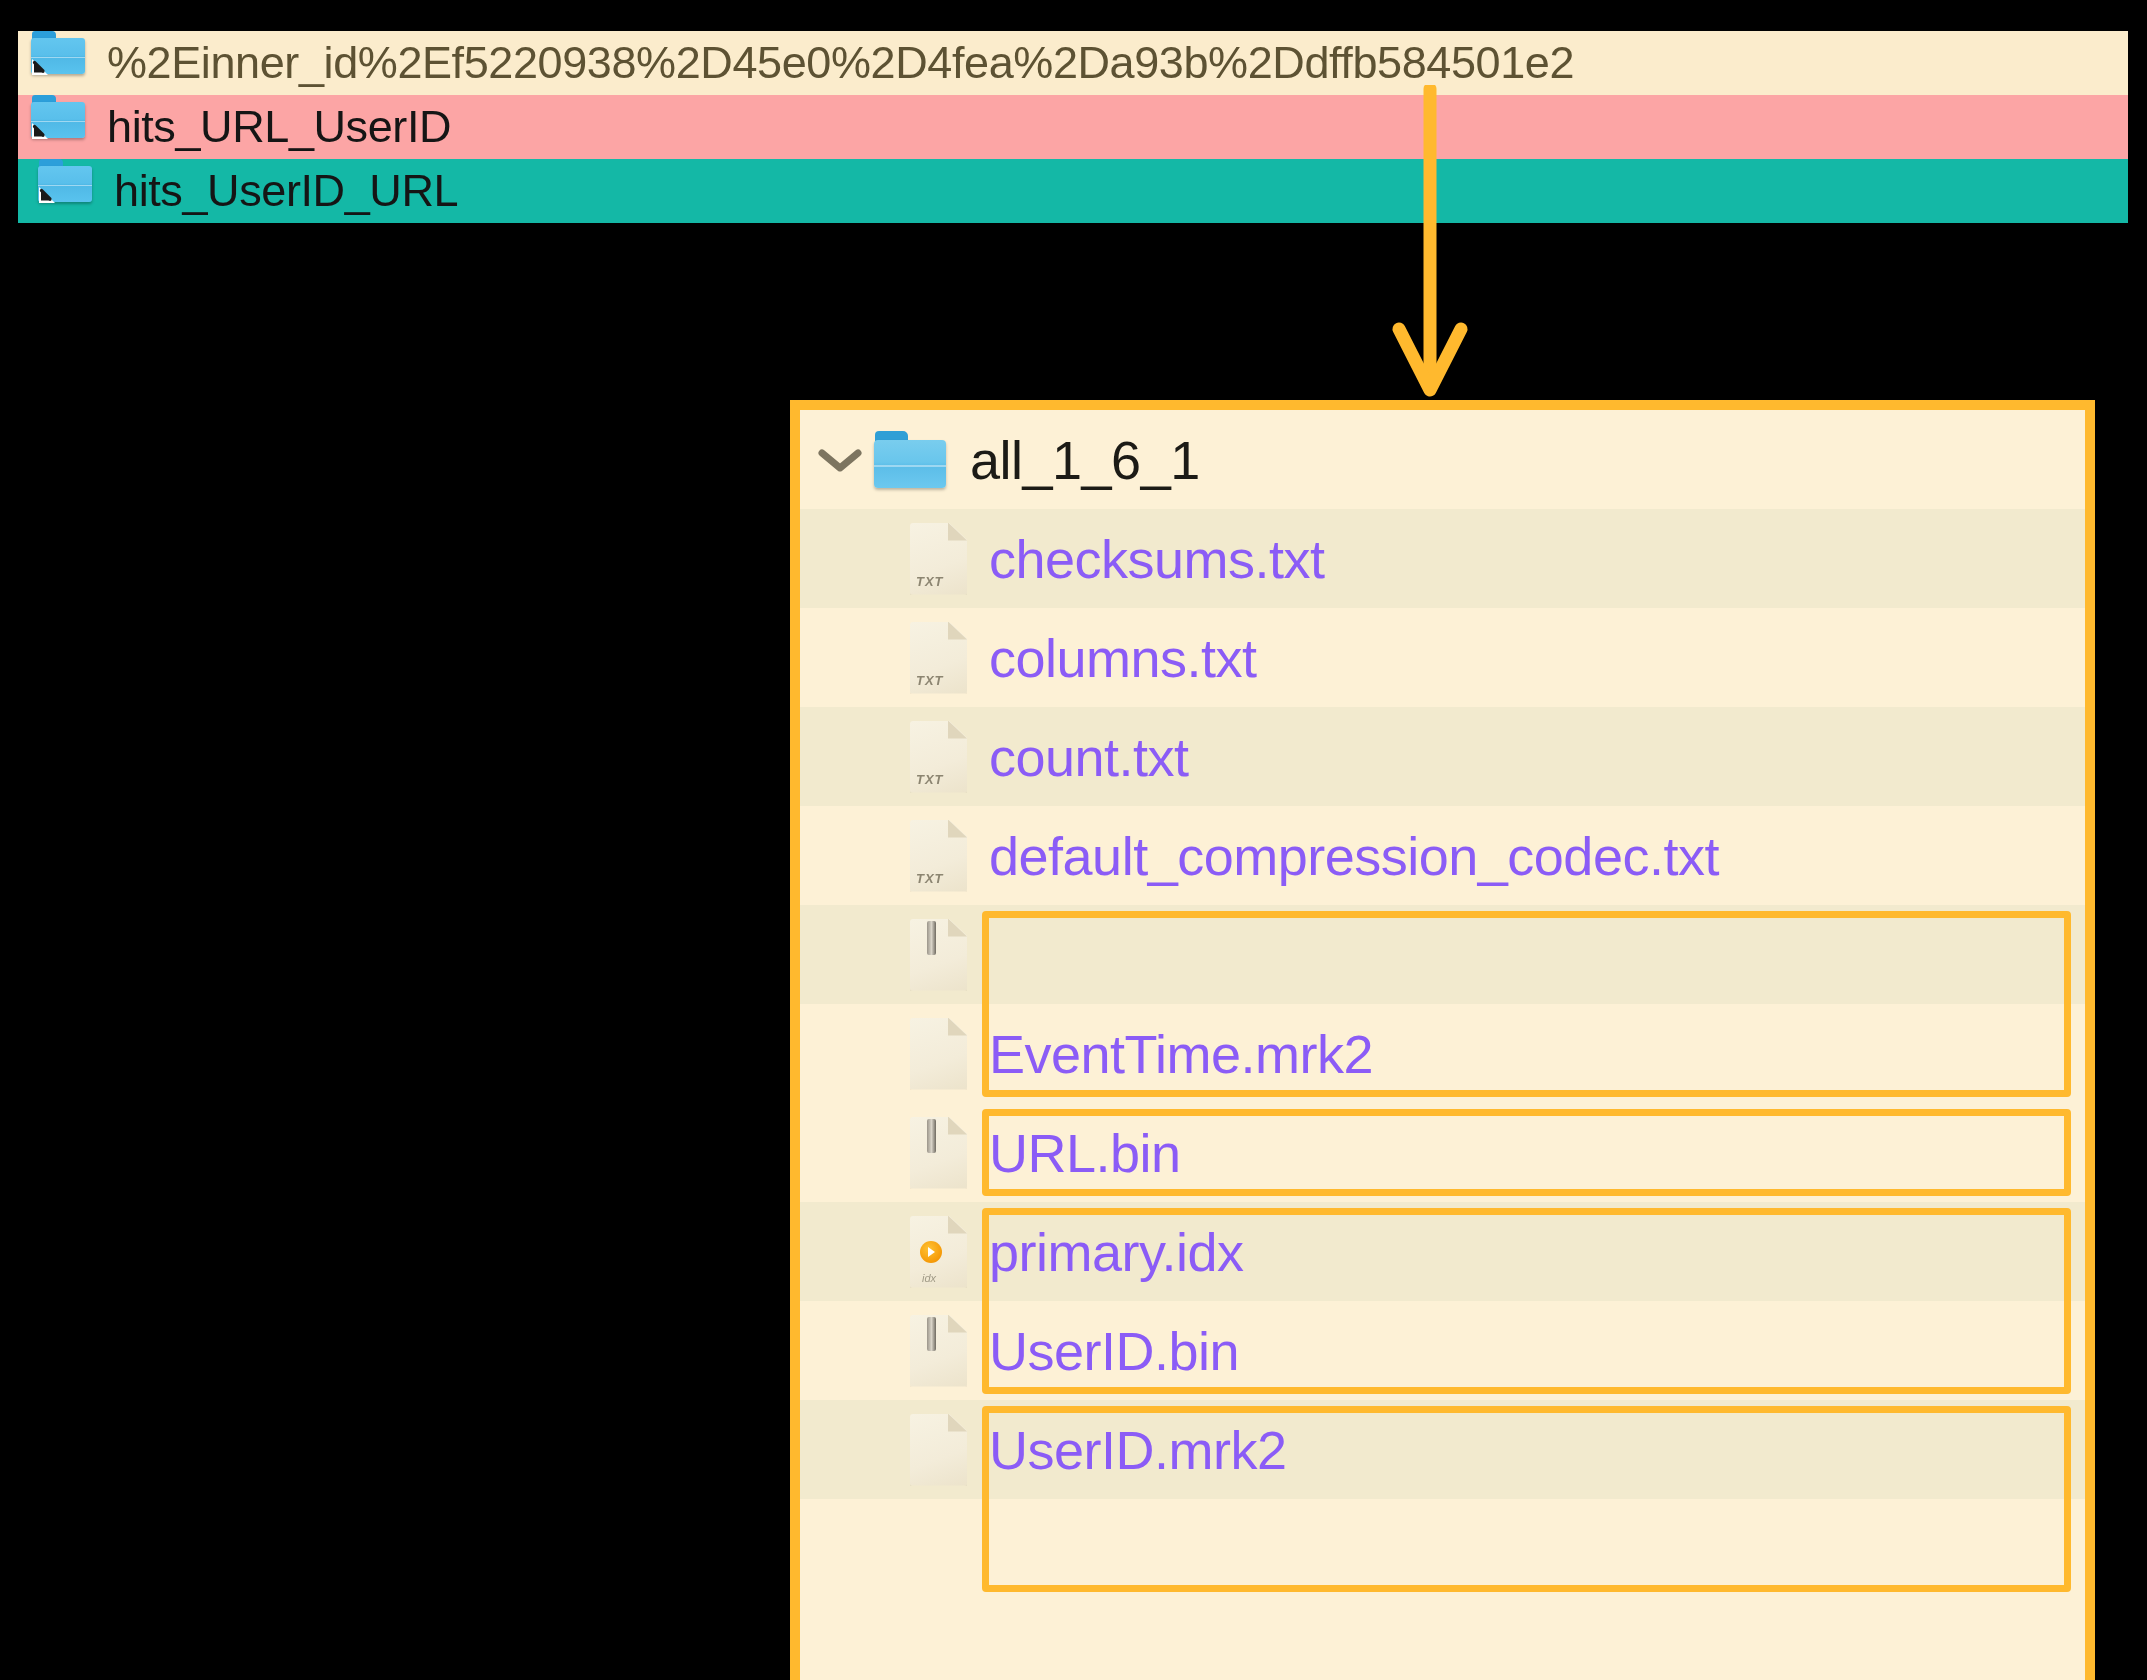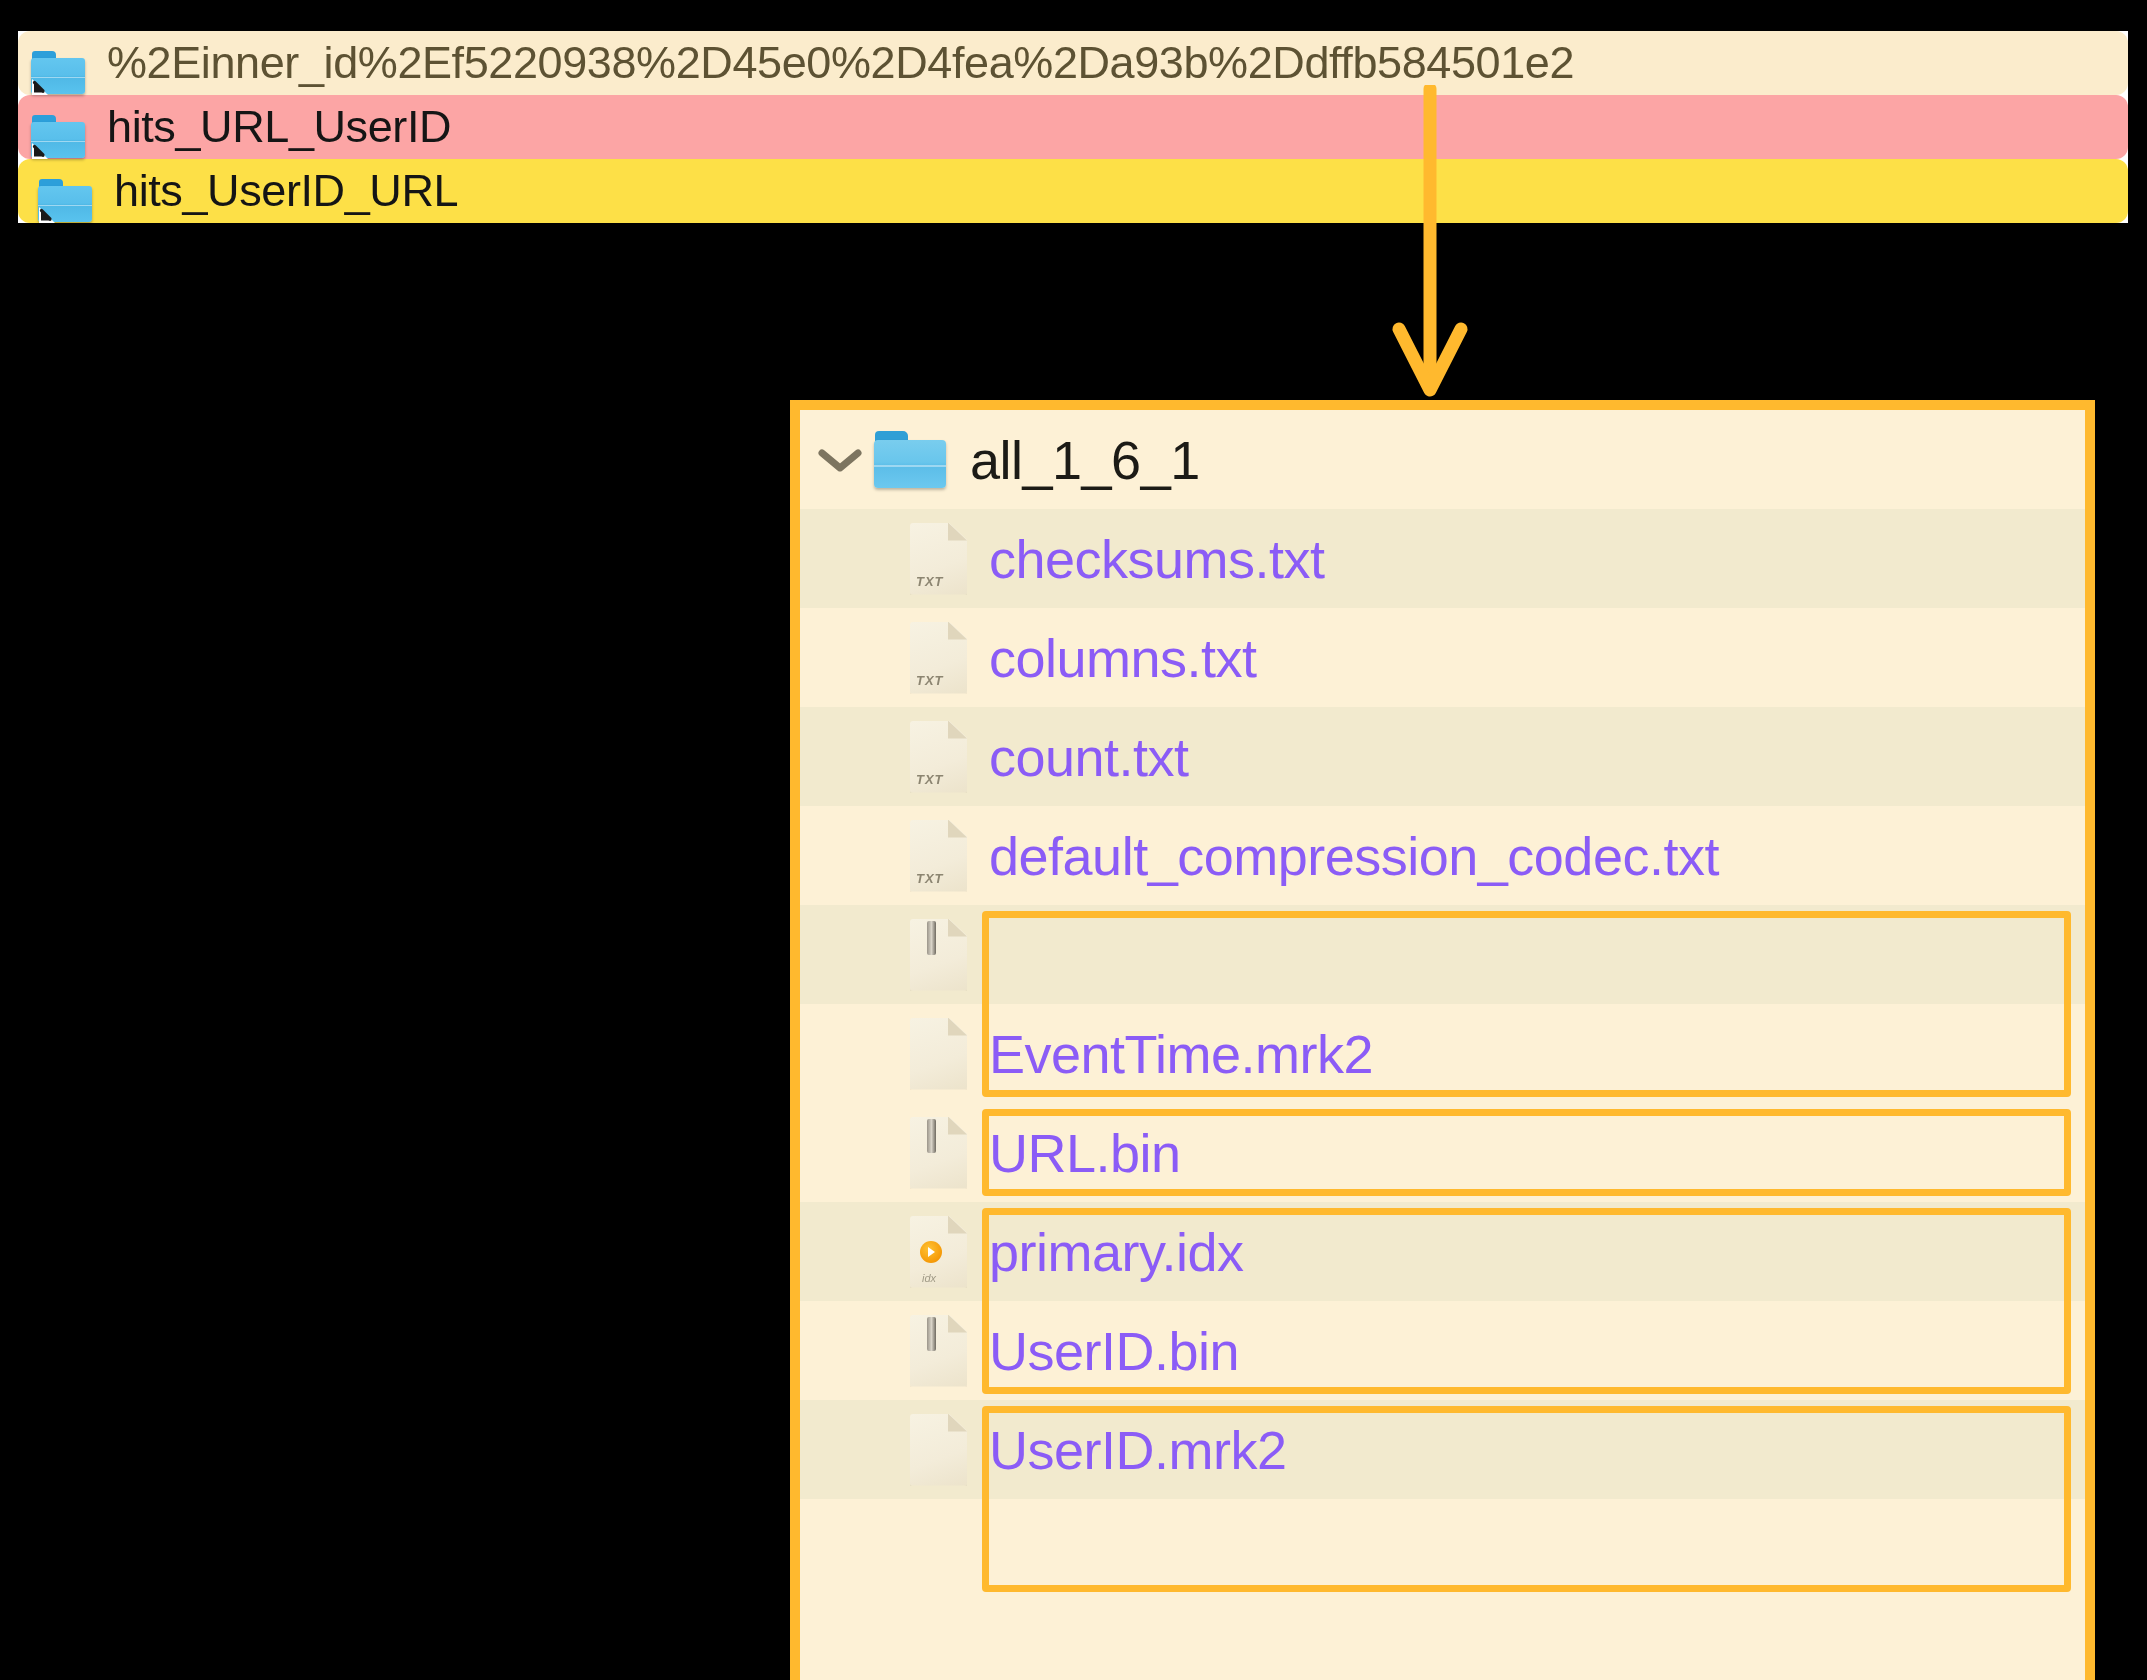--- a/index.html
+++ b/index.html
@@ -21,30 +21,29 @@
     position: absolute;
     left: 18px;
     top: 31px;
     width: 2110px;
     height: 192px;
     background: #ffffff;
     overflow: hidden;
   }
   .sym-row {
     display: flex;
-    align-items: flex-end;
+    align-items: flex-start;
     height: 64px;
     box-sizing: border-box;
     padding-left: 13px;
     white-space: nowrap;
-    border-radius: 12px;
   }
   .sym-row.sel     { background: #fbeccc; }
   .sym-row.alt     { background: #fca5a5; }
-  .sym-row.plain   { background: #fde047; padding-left: 20px; }
+  .sym-row.plain   { background: #14b8a6; padding-left: 20px; }
 
   .sym-label {
     font-size: 45px;
     letter-spacing: -0.4px;
     line-height: 64px;
   }
   .sym-row.sel .sym-label { color: #5d5233; }
   .sym-row.alt .sym-label,
   .sym-row.plain .sym-label { color: #151515; }
 

